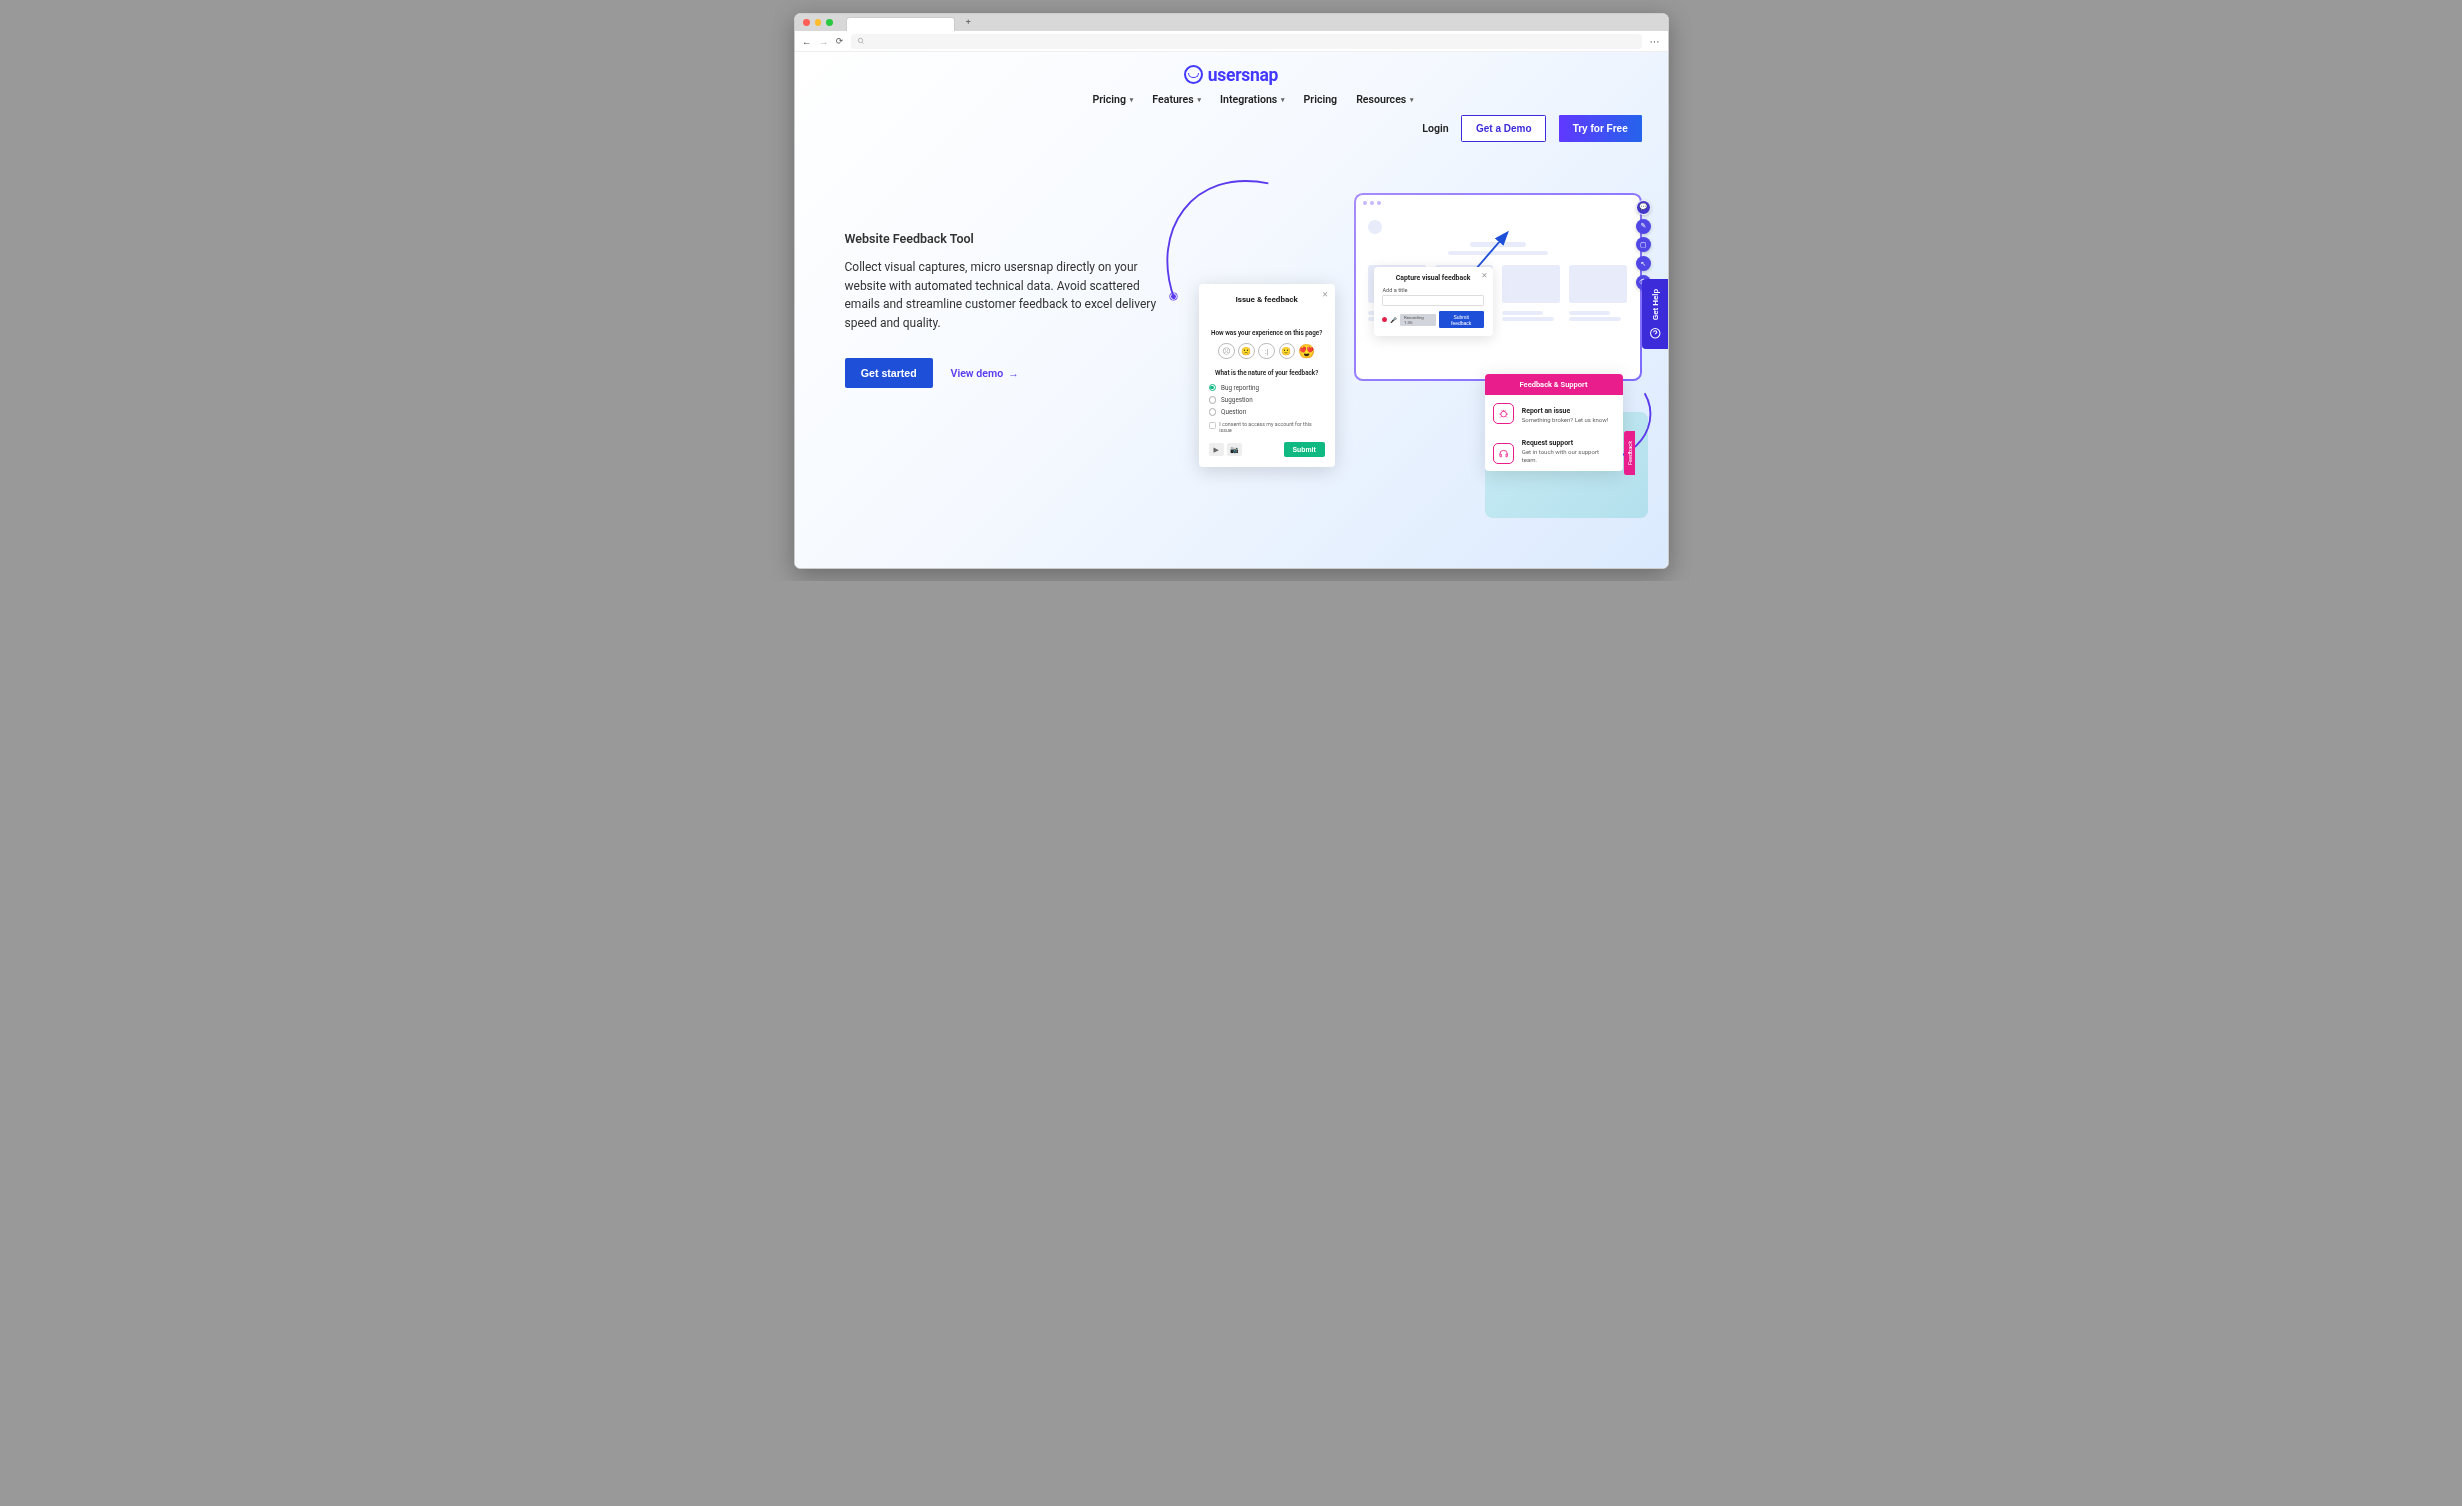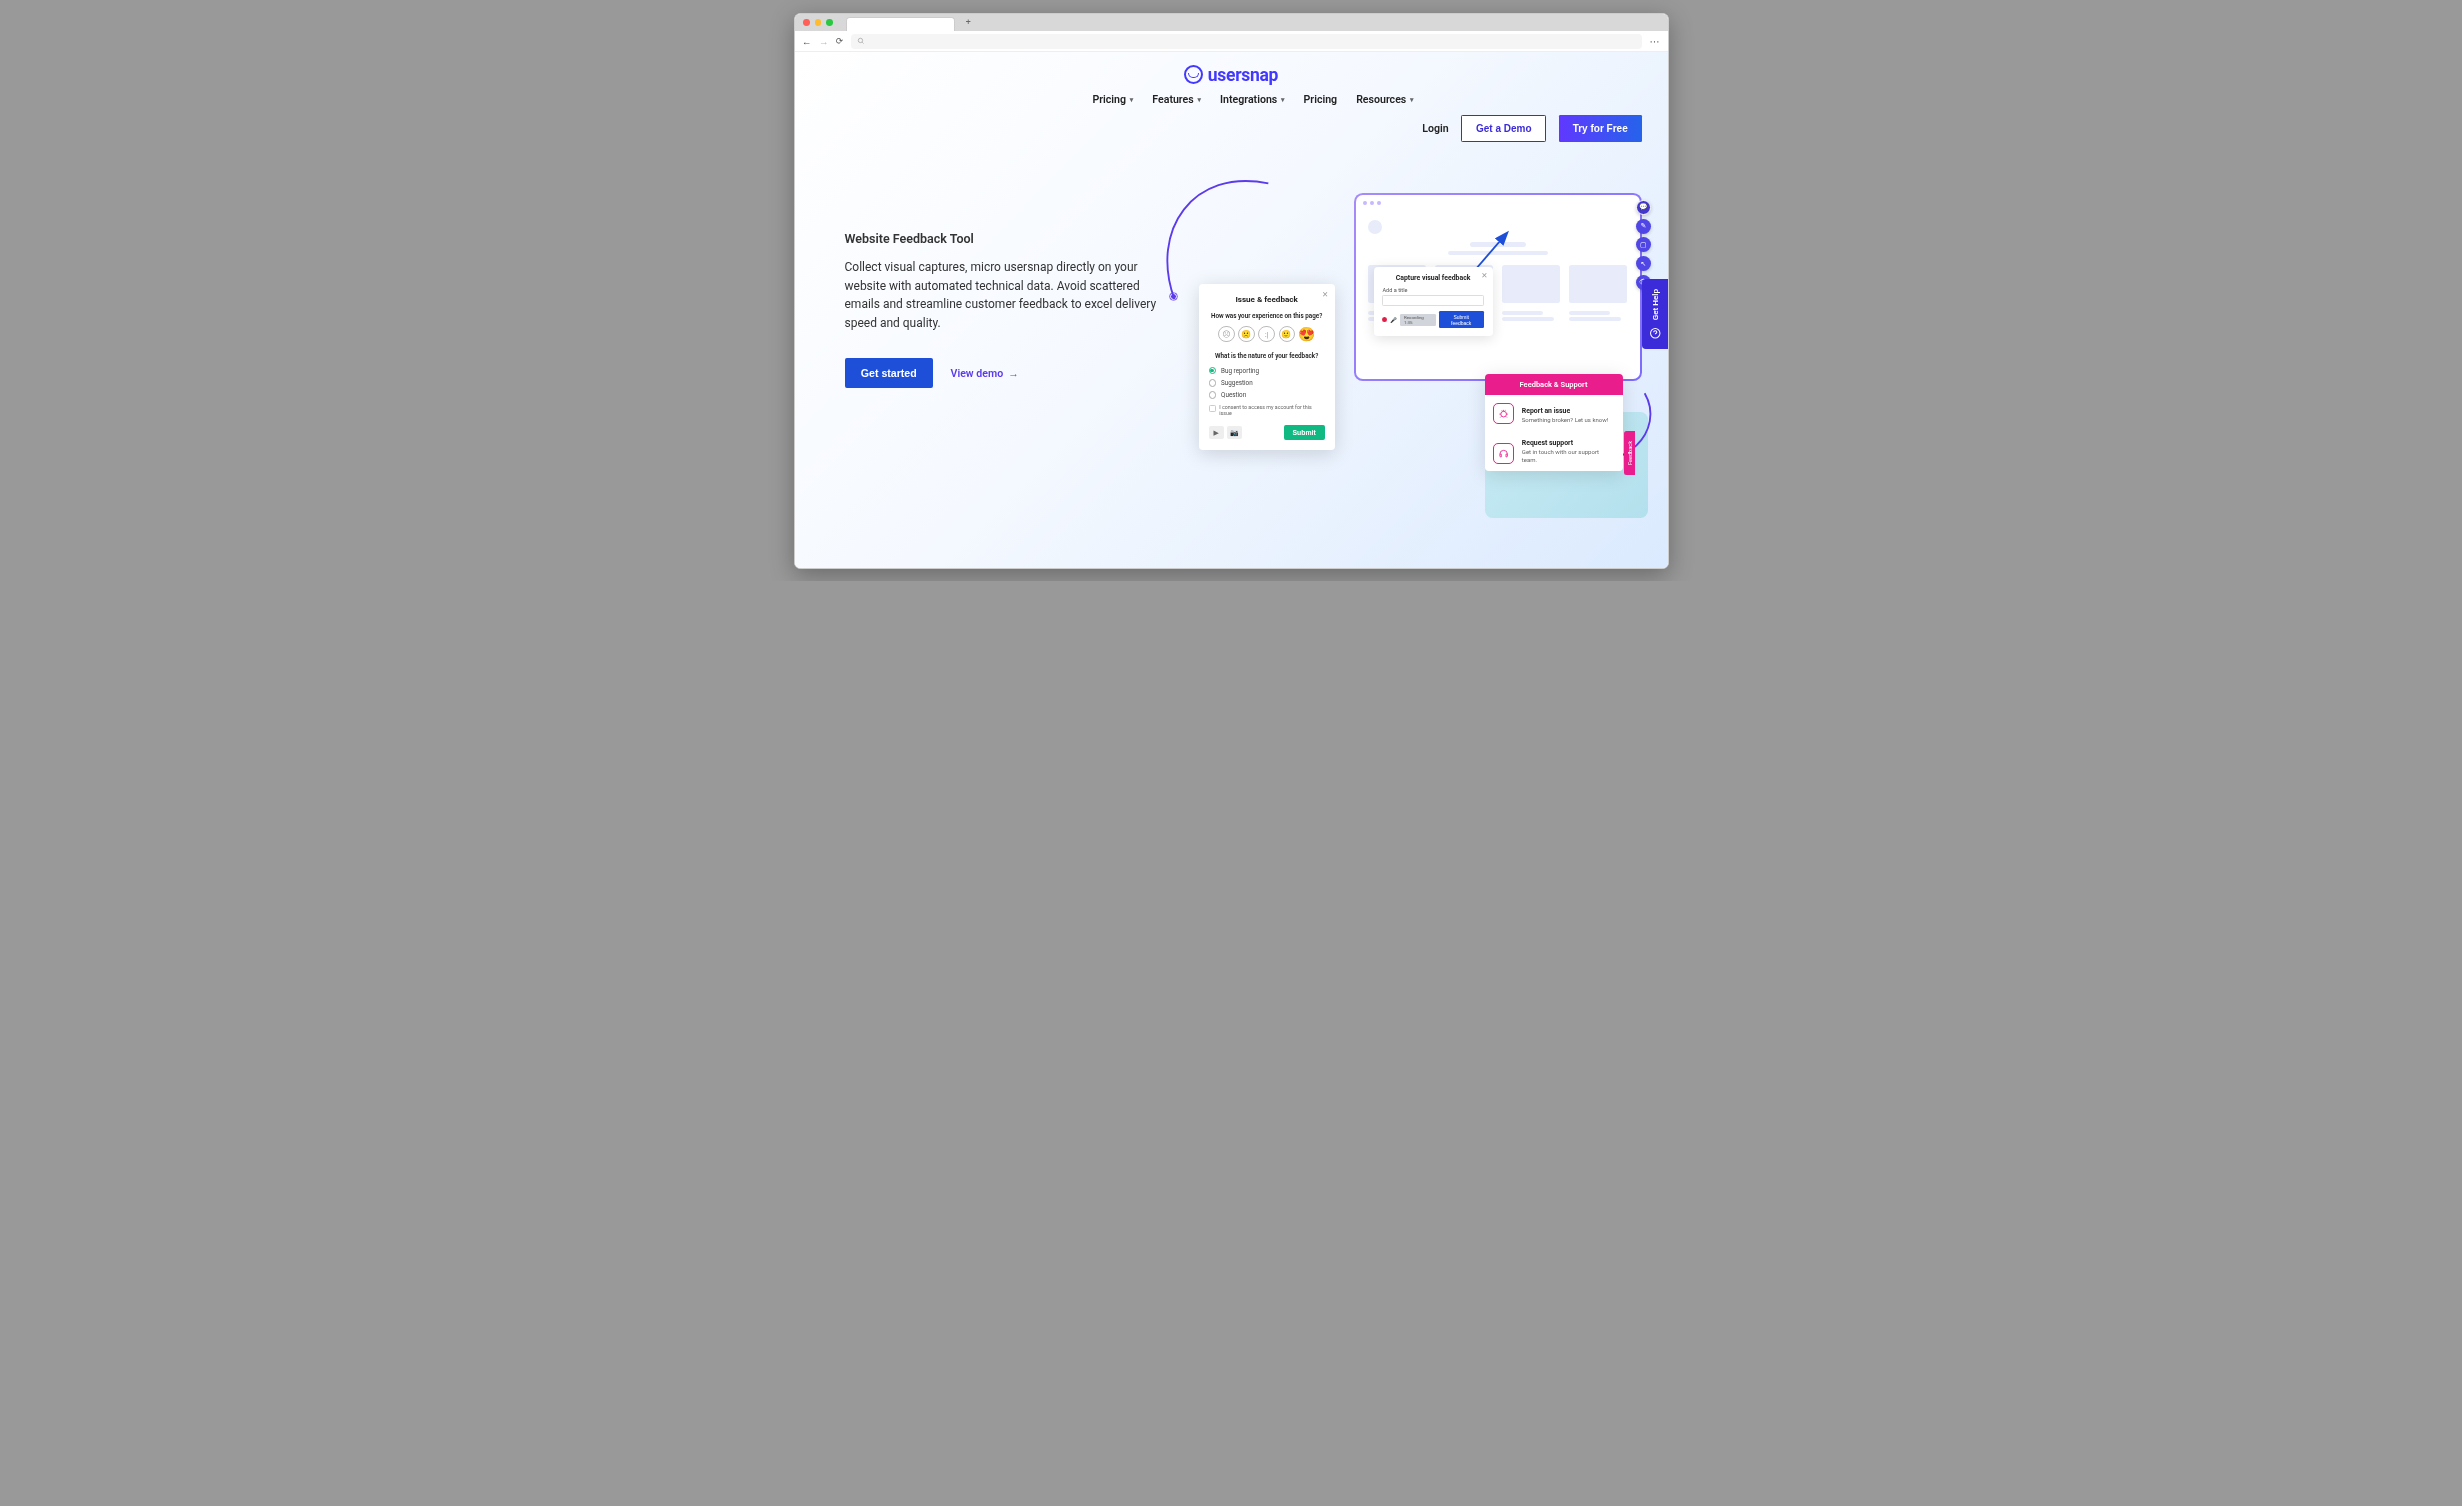--- a/index.html
+++ b/index.html
@@ -69,21 +69,21 @@
 .field-label { font-size: 5.6px; color: #555; margin-bottom: 1.9px; }
 .mini-input { width: 100%; height: 11.3px; border: 0.6px solid #ddd; border-radius: 1.3px; margin-bottom: 5px; }
 .capture-actions { display: flex; align-items: center; gap: 3.1px; }
 .rec-dot { width: 5px; height: 5px; background: #e11d48; border-radius: 50%; }
 .mic-icon { color: #bbb; font-size: 5.6px; }
 .rec-chip { background: #d1d5db; color: #555; font-size: 4.4px; padding: 1.3px 3.8px; border-radius: 1.3px; }
 .btn-submit-mini { background: #1e4fd9; color: #fff; font-size: 5px; padding: 2.5px 5px; border: none; border-radius: 1.3px; margin-left: auto; }
 
 .popup-issue { position: absolute; top: 91px; left: -25px; width: 136px; background: #fff; border-radius: 3.8px; box-shadow: 0 3.8px 19px rgba(0,0,0,0.15); padding: 10px 10px; z-index: 3; }
 .popup-issue .close-x { position: absolute; top: 6.3px; right: 6.3px; color: #999; font-size: 7.5px; }
-.issue-title { text-align: center; font-size: 8.1px; font-weight: 700; margin-bottom: 8px; color: #222; }
+.issue-title { text-align: center; font-size: 8.1px; font-weight: 700; margin-bottom: 25px; color: #222; }
 .question-label { text-align: center; font-size: 6.3px; font-weight: 600; margin-bottom: 6.3px; color: #222; }
 .emoji-row { display: flex; justify-content: center; gap: 3.8px; margin-bottom: 10px; }
 .emoji-face { width: 16.3px; height: 16.3px; border: 0.9px solid #bbb; border-radius: 50%; display: flex; align-items: center; justify-content: center; font-size: 8.1px; color: #999; }
 .emoji-heart { width: 16.3px; height: 16.3px; font-size: 13.8px; display:flex; align-items:center; justify-content:center; }
 .radio-row { display: flex; gap: 5px; font-size: 6.3px; color: #444; margin-bottom: 4.4px; }
 .radio-circle { width: 7.5px; height: 7.5px; border: 0.9px solid #aaa; border-radius: 50%; display: flex; align-items: center; justify-content: center; }
 .radio-circle.checked { border-color: #10b981; }
 .radio-circle.checked::after { content:''; width: 3.8px; height: 3.8px; background: #10b981; border-radius: 50%; }
 .consent-row { display: flex; align-items: flex-start; gap: 3.8px; font-size: 5.3px; color: #666; margin-top: 5px; margin-bottom: 8.8px; }
 .checkbox-sq { width: 6.9px; height: 6.9px; border: 0.6px solid #ccc; border-radius: 1.3px; flex-shrink: 0; margin-top: 0.6px; }

